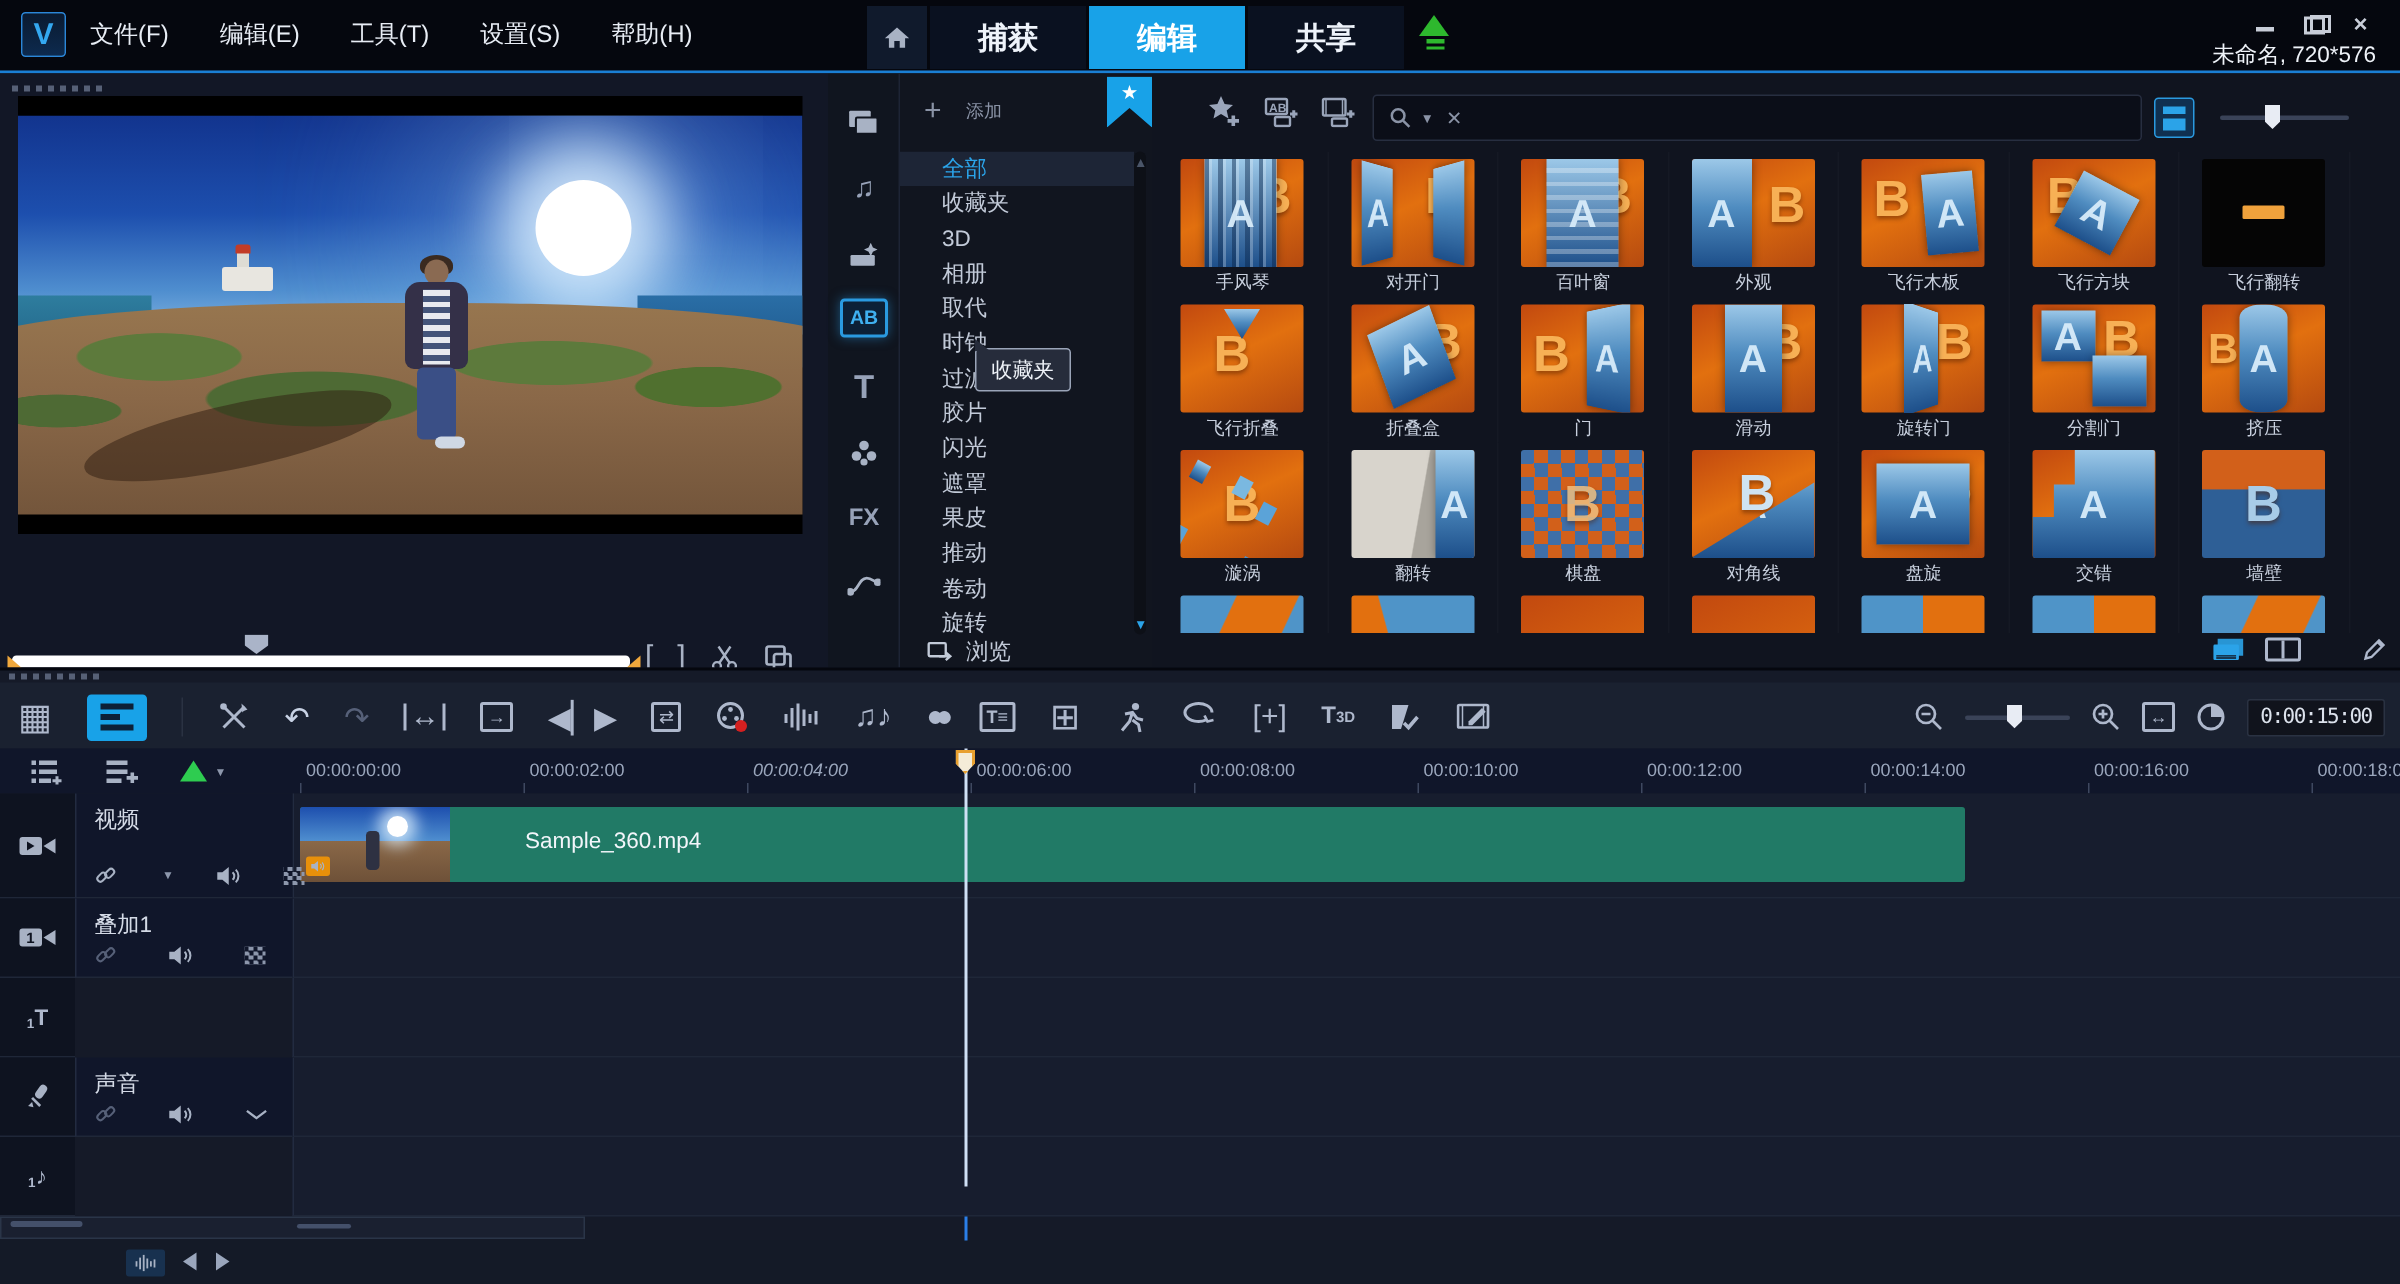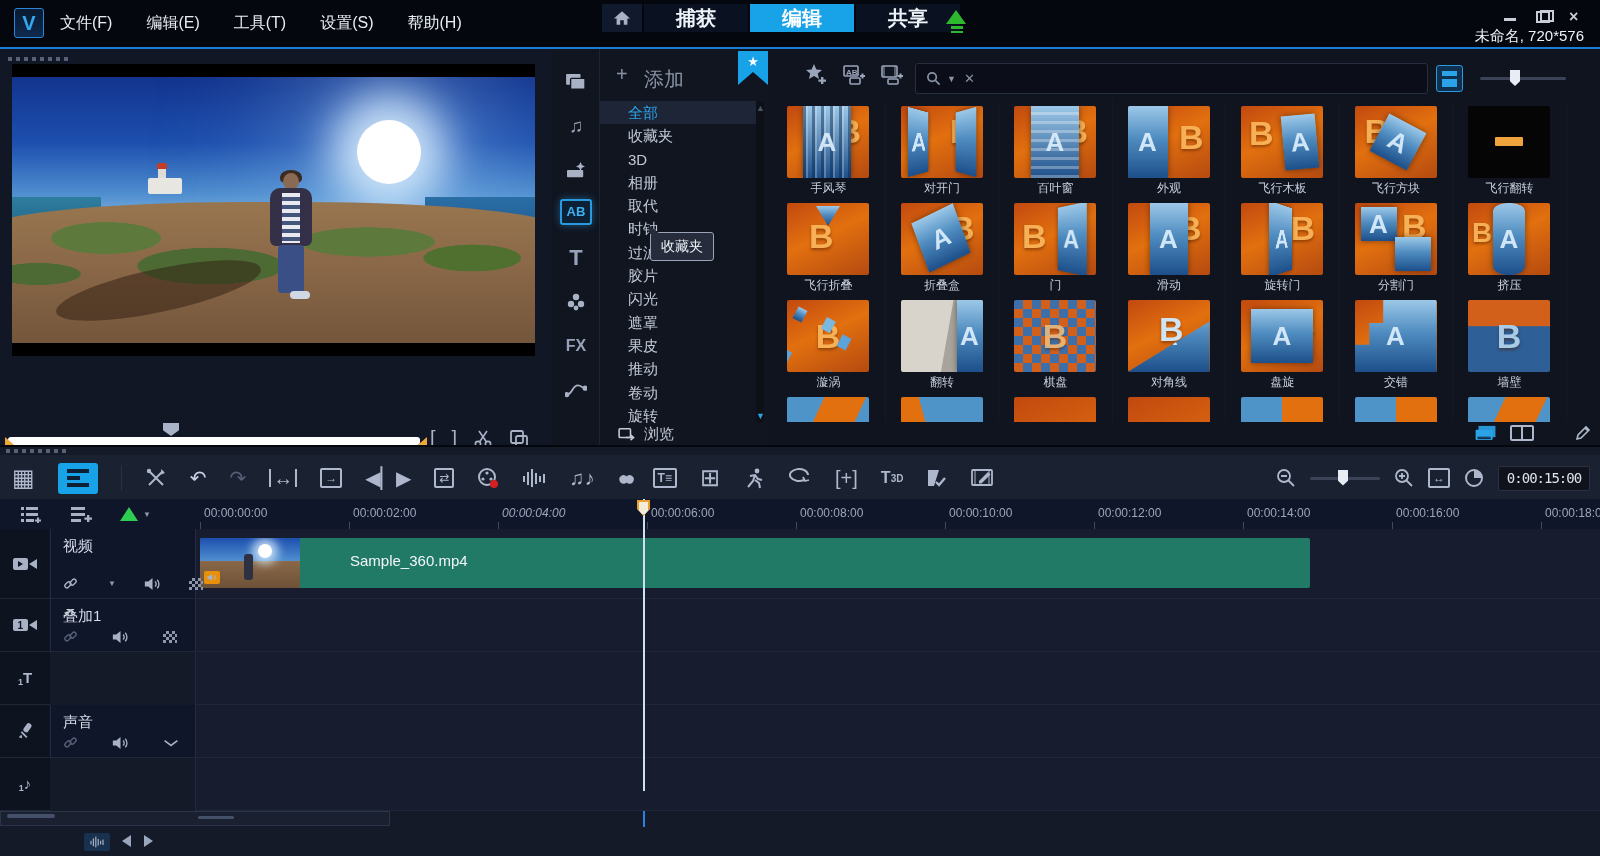--- a/index.html
+++ b/index.html
@@ -6,21 +6,21 @@
   html,body{background:#05070e;}
   body{font-family:"Liberation Sans","DejaVu Sans",sans-serif;color:#cdd5e4;}
   #app{position:relative;width:1600px;height:856px;background:#0c1019;overflow:hidden;}
 
   
   #titlebar{position:absolute;left:0;top:0;width:1600px;height:47px;background:#05070e;}
   #blueline{position:absolute;left:0;top:47px;width:1600px;height:2px;background:#1a7fd4;}
   #logo{position:absolute;left:14px;top:8px;width:30px;height:30px;background:linear-gradient(180deg,#0a1a30,#0d2a4e);border:1px solid #2b86d8;border-radius:3px;color:#34a8f0;font-weight:bold;font-size:20px;text-align:center;line-height:28px;}
   #menubar{position:absolute;left:60px;top:0;height:47px;display:flex;align-items:center;gap:34px;}
   .menu-item{font-size:16px;color:#e8edf5;cursor:default;}
-  #tabs{position:absolute;left:578px;top:4px;height:28px;display:flex;align-items:stretch;margin-left:24px;}
+  #tabs{position:absolute;left:578px;top:4px;height:42px;display:flex;align-items:stretch;}
   .home-btn{width:40px;background:#101a2c;display:flex;align-items:center;justify-content:center;color:#aeb8cc;margin-right:2px;}
   .tab{width:104px;background:#0a1120;color:#eef3fa;font-size:20px;font-weight:bold;display:flex;align-items:center;justify-content:center;margin-right:2px;}
   .tab.active{background:#18a2e8;color:#fff;}
   #export-arrow{position:absolute;left:946px;top:10px;width:22px;height:26px;}
   #export-arrow .tri{width:0;height:0;border-left:10px solid transparent;border-right:10px solid transparent;border-bottom:14px solid #2eb82e;}
   #export-arrow .bar{width:12px;height:3px;background:#2eb82e;margin:2px auto 0;}
   #export-arrow .bar2{width:12px;height:2px;background:#2eb82e;margin:2px auto 0;}
   #winctrls{position:absolute;right:16px;top:10px;display:flex;gap:18px;align-items:center;}
   .wc{width:15px;height:13px;position:relative;cursor:default;}
   .wc-min::after{content:"";position:absolute;left:1px;bottom:2px;width:12px;height:3px;background:#c8cdd8;}
@@ -98,21 +98,21 @@
   .strip-ic{position:absolute;left:0;width:48px;height:30px;display:flex;align-items:center;justify-content:center;color:#97a2b8;font-size:19px;}
   .strip-ic.ab-active{height:30px;}
   .ab-box{width:32px;height:26px;border:2px solid #2a9ae0;border-radius:3px;background:#0c2036;color:#3fb0f0;font-weight:bold;font-size:13px;text-align:center;line-height:22px;box-shadow:0 0 8px rgba(42,154,224,.5);}
   .fx-text{font-weight:bold;font-size:16px;color:#97a2b8;}
   .t-text{font-weight:bold;font-size:22px;color:#97a2b8;}
 
   
   #catpanel{position:absolute;left:600px;top:0;width:168px;height:396px;background:#11151f;}
   #cat-header{position:absolute;left:0;top:8px;width:168px;height:36px;color:#8a93a6;}
   #cat-header .plus{position:absolute;left:16px;top:6px;font-size:20px;color:#8a93a6;}
-  #cat-header .addlbl{position:absolute;left:44px;top:9px;font-size:20px;color:#8a93a6;}
+  #cat-header .addlbl{position:absolute;left:44px;top:9px;font-size:12px;color:#8a93a6;}
   #pin{position:absolute;right:0;top:2px;width:30px;height:34px;background:#18a2e8;clip-path:polygon(0 0,100% 0,100% 100%,50% 62%,0 100%);color:#fff;font-size:13px;text-align:center;line-height:22px;}
   #cat-list{position:absolute;left:0;top:52px;width:156px;height:322px;overflow:hidden;}
   .cat-row{height:23.3px;line-height:23px;padding-left:28px;font-size:15px;color:#c2cad8;white-space:nowrap;}
   .cat-row.sel{background:#1d2536;color:#2ba3e8;}
   #cat-scroll{position:absolute;right:4px;top:52px;width:8px;height:322px;background:#0d1017;border-radius:4px;}
   #cat-up{position:absolute;right:3px;top:54px;color:#4a5568;font-size:9px;}
   #cat-down{position:absolute;right:3px;top:362px;color:#2ba3e8;font-size:9px;}
   #tooltip{position:absolute;left:650px;top:183px;min-width:64px;height:29px;background:#262c3b;border:1px solid #9aa4b8;border-radius:3px;color:#eef2f8;font-size:14px;line-height:27px;text-align:center;padding:0 8px;z-index:30;}
   #tooltip::before{content:"";position:absolute;left:-1px;top:-7px;width:0;height:0;border-bottom:8px solid #262c3b;border-right:10px solid transparent;}
   #browse-row{position:absolute;left:0;top:374px;width:168px;height:22px;display:flex;align-items:center;gap:8px;padding-left:18px;color:#c2cad8;font-size:15px;}

